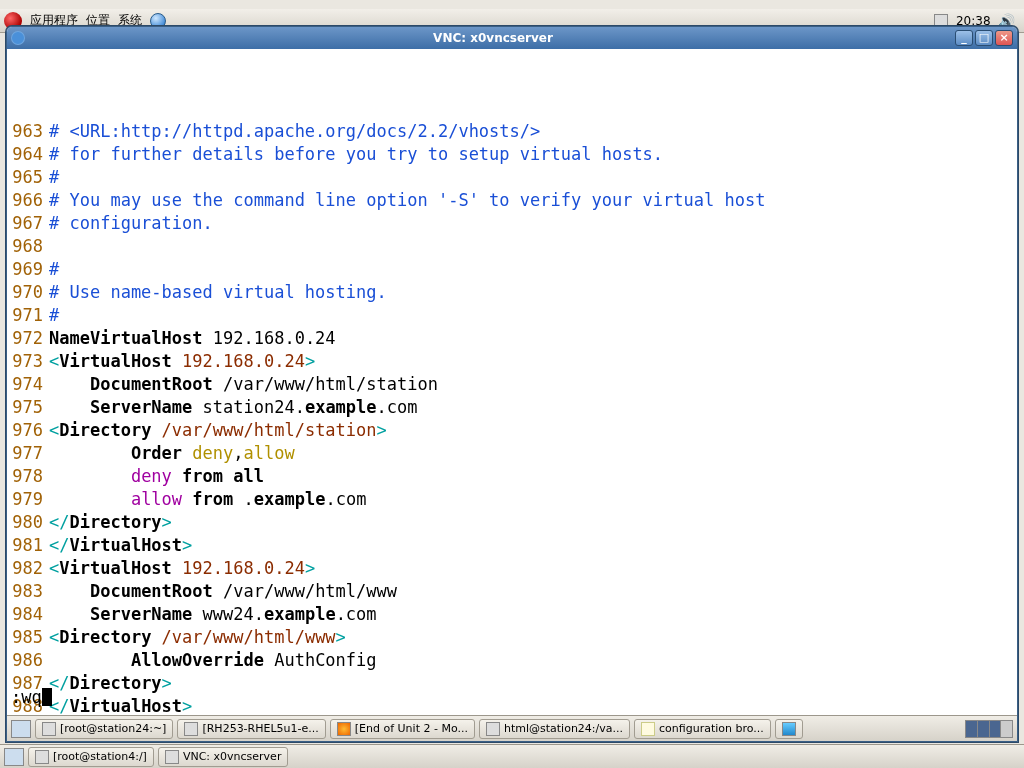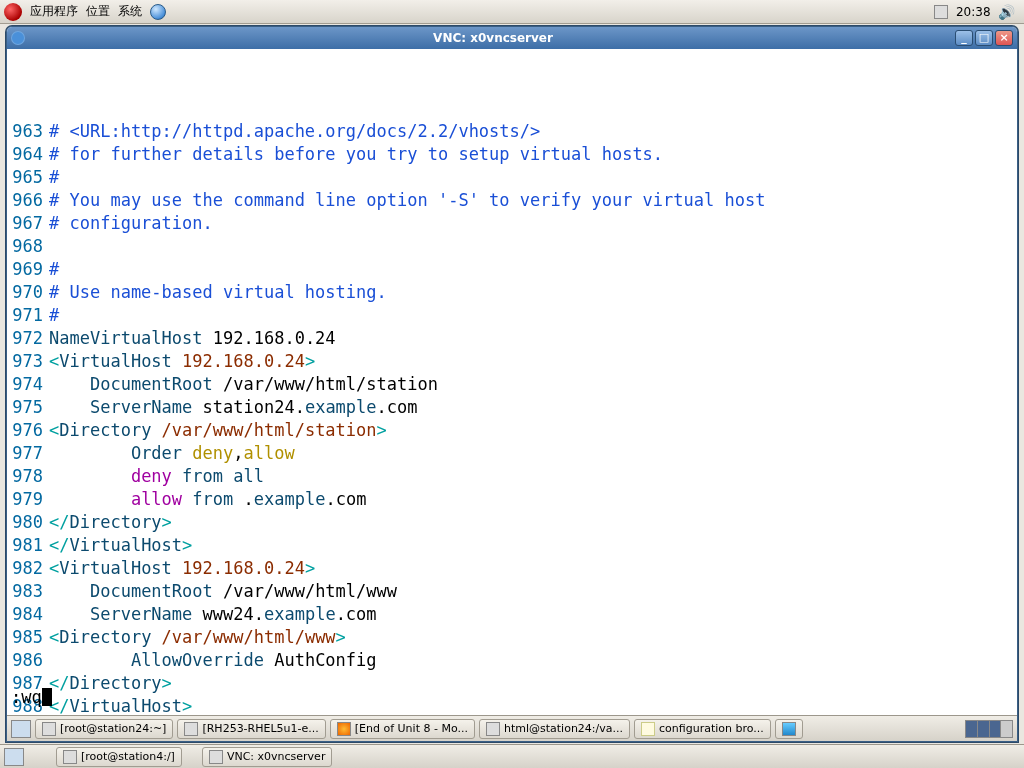--- a/index.html
+++ b/index.html
@@ -13,20 +13,21 @@
   }
 
   
   .top-panel {
     height: 24px;
     background: linear-gradient(#f2efe9, #d8d4cb);
     border-bottom: 1px solid #a19c91;
     display: flex; align-items: center;
     padding: 0 4px;
     gap: 8px;
+    margin-top: 9px;
   }
   .top-panel .rh-icon {
     width: 18px; height: 18px; border-radius: 50%;
     background: radial-gradient(circle at 35% 35%, #f66, #a00 70%);
     display:inline-block;
   }
   .top-panel .menu { cursor: default; }
   .top-panel .ball {
     width:16px;height:16px;border-radius:50%;
     background: radial-gradient(circle at 35% 30%, #cfe8ff, #4a90d9 70%, #1a4f87);
@@ -83,25 +84,25 @@
     background:#fff;
     font-family:"DejaVu Sans Mono","Courier New",monospace;
     font-size:17px;
     line-height:23px;
     white-space:pre;
     padding:2px 4px;
     overflow:hidden;
     position:relative;
   }
   .line { display:flex; }
-  .lnum { color:#0369a1; width:38px; text-align:right; padding-right:6px; }
+  .lnum { color:#a16207; width:38px; text-align:right; padding-right:6px; }
   .txt {  }
   .c-blue   { color:#1a4fd6; }
   .c-cyan   { color:#00a0a0; }
-  .c-teal   { color:#0c4a6e; }
+  .c-teal   { color:#000000;font-weight:bold; }
   .c-yel    { color:#b09000; }
   .c-mag    { color:#a000a0; }
   .c-brown  { color:#8b2c00; }
   .c-black  { color:#000; }
   .cmdline { position:absolute; left:4px; bottom:6px; }
   .cursor-block { display:inline-block;width:10px;height:18px;background:#000;vertical-align:-3px;}
 
   
   .inner-taskbar {
     height:26px;
@@ -177,21 +178,21 @@
         <span class="tb-btn ">
           <span class="ic"></span>
           <span>[root@station24:~]</span>
         </span>
         <span class="tb-btn ">
           <span class="ic"></span>
           <span>[RH253-RHEL5u1-e...</span>
         </span>
         <span class="tb-btn ff">
           <span class="ic"></span>
-          <span>[End of Unit 8 - Mo...</span>
+          <span>[End of Unit 2 - Mo...</span>
         </span>
         <span class="tb-btn ">
           <span class="ic"></span>
           <span>html@station24:/va...</span>
         </span>
         <span class="tb-btn star">
           <span class="ic"></span>
           <span>configuration bro...</span>
         </span>
       </div>
@@ -203,21 +204,21 @@
         <div></div>
         <div></div>
         <div></div>
         <div></div>
       </div>
   </div>
 </div>
 
 <div class="bottom-panel">
   <span class="show-desktop"></span>
-  <div id="bottom-items" style="display:flex;gap:20px;margin-left:28px;">
+  <div id="bottom-items" style="display:flex;gap:4px;">
       <span class="tb-btn">
         <span class="ic"></span>
         <span>[root@station4:/]</span>
       </span>
       <span class="tb-btn">
         <span class="ic"></span>
         <span>VNC: x0vncserver</span>
       </span>
     </div>
 </div>

